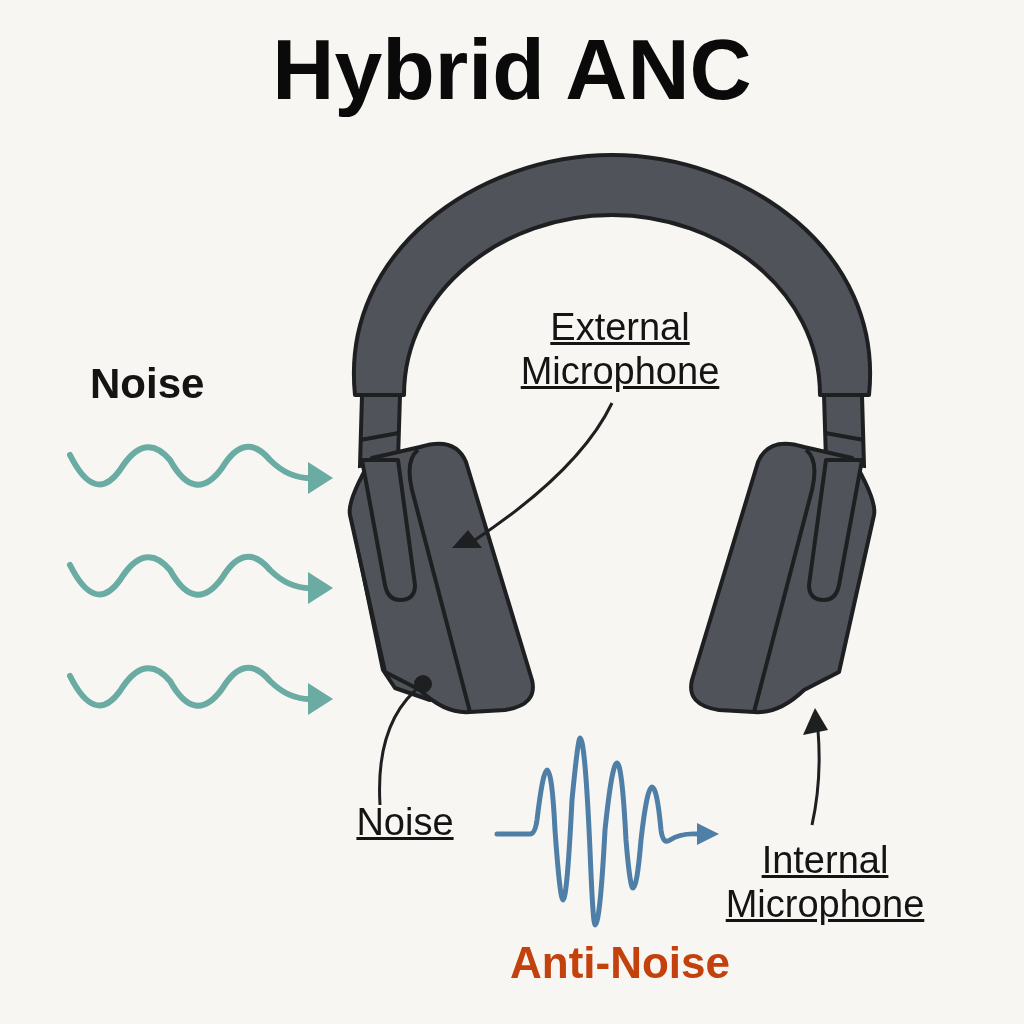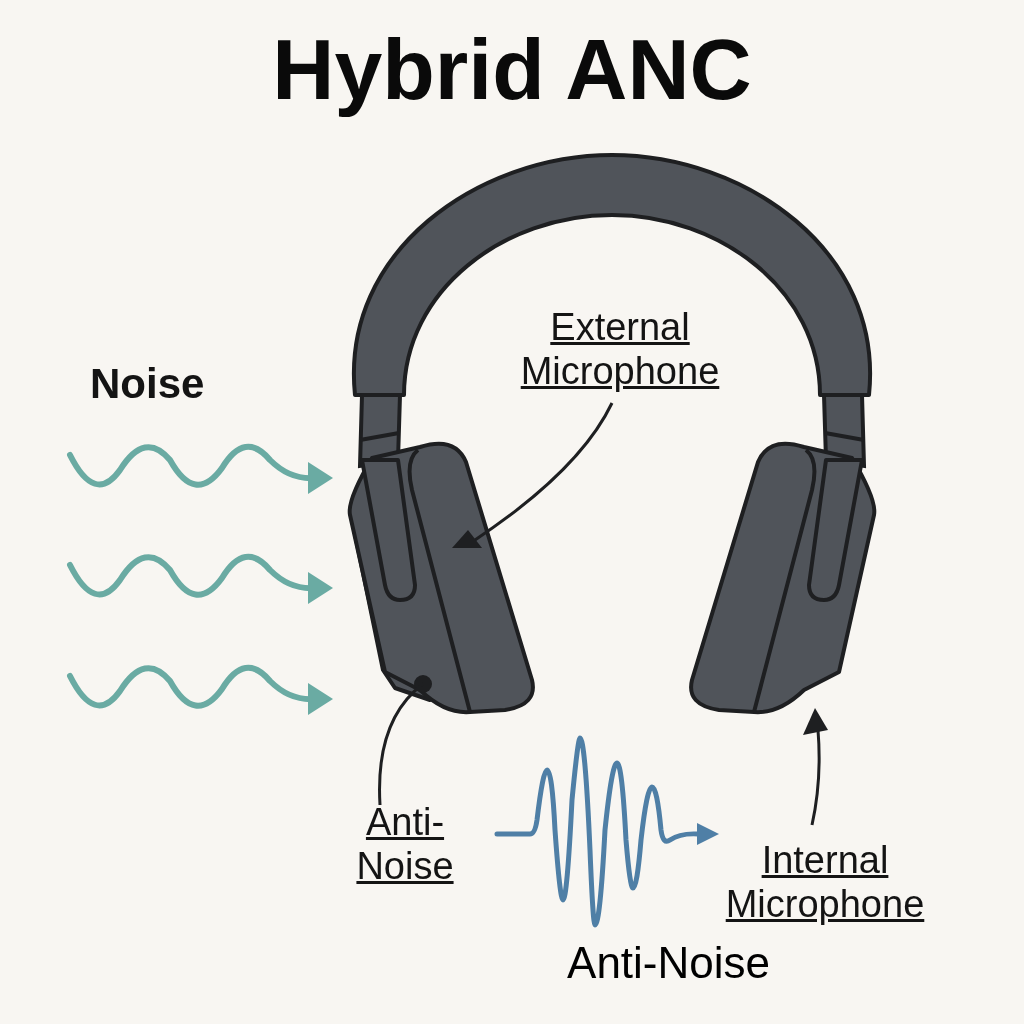--- a/index.html
+++ b/index.html
@@ -23,22 +23,22 @@
       font-size: 42px; font-weight: bold; color: #141414;
     }
     .label {
       text-align: center; color: #141414;
       font-size: 38px; line-height: 44px; font-weight: normal; text-decoration: underline;
     }
     .ext-mic { left: 480px; top: 305px; width: 280px; }
     .anti-small { left: 320px; top: 800px; width: 170px; }
     .int-mic { left: 690px; top: 838px; width: 270px; }
     .anti-bold {
-      left: 470px; top: 938px; width: 300px; text-align: right;
-      font-size: 44px; font-weight: normal; color: #000000;
+      left: 470px; top: 938px; width: 300px; text-align: center;
+      font-size: 44px; font-weight: bold; color: #c2410c;
     }
   </style>
 </head>
 <body>
 
 <svg id="diagram" width="1024" height="1024" viewBox="0 0 1024 1024">
 
   <g>
     <path d="M355 395 C 340 250, 480 155, 612 155 C 744 155, 884 250, 869 395 L 820 395 C 820 290, 720 215, 612 215 C 504 215, 404 290, 404 395 Z" fill="#50545a" stroke="#1e1f21" stroke-width="4" stroke-linejoin="round"></path>
 
@@ -90,21 +90,20 @@
 
 <div class="abs title">Hybrid ANC</div>
 <div class="abs noise-label">Noise</div>
 
 <div class="abs label ext-mic">
   <div>External</div>
   <div>Microphone</div>
 </div>
 
 <div class="abs label anti-small">
-  <div>Anti-</div>
   <div>Noise</div>
 </div>
 
 <div class="abs label int-mic">
   <div>Internal</div>
   <div>Microphone</div>
 </div>
 
 <div class="abs anti-bold">Anti-Noise</div>
 

